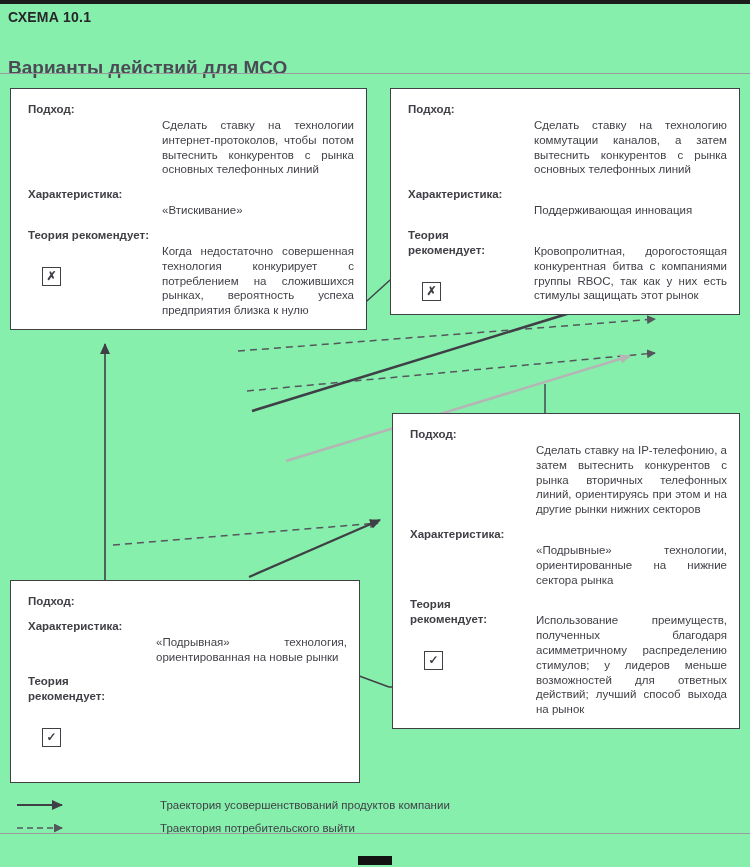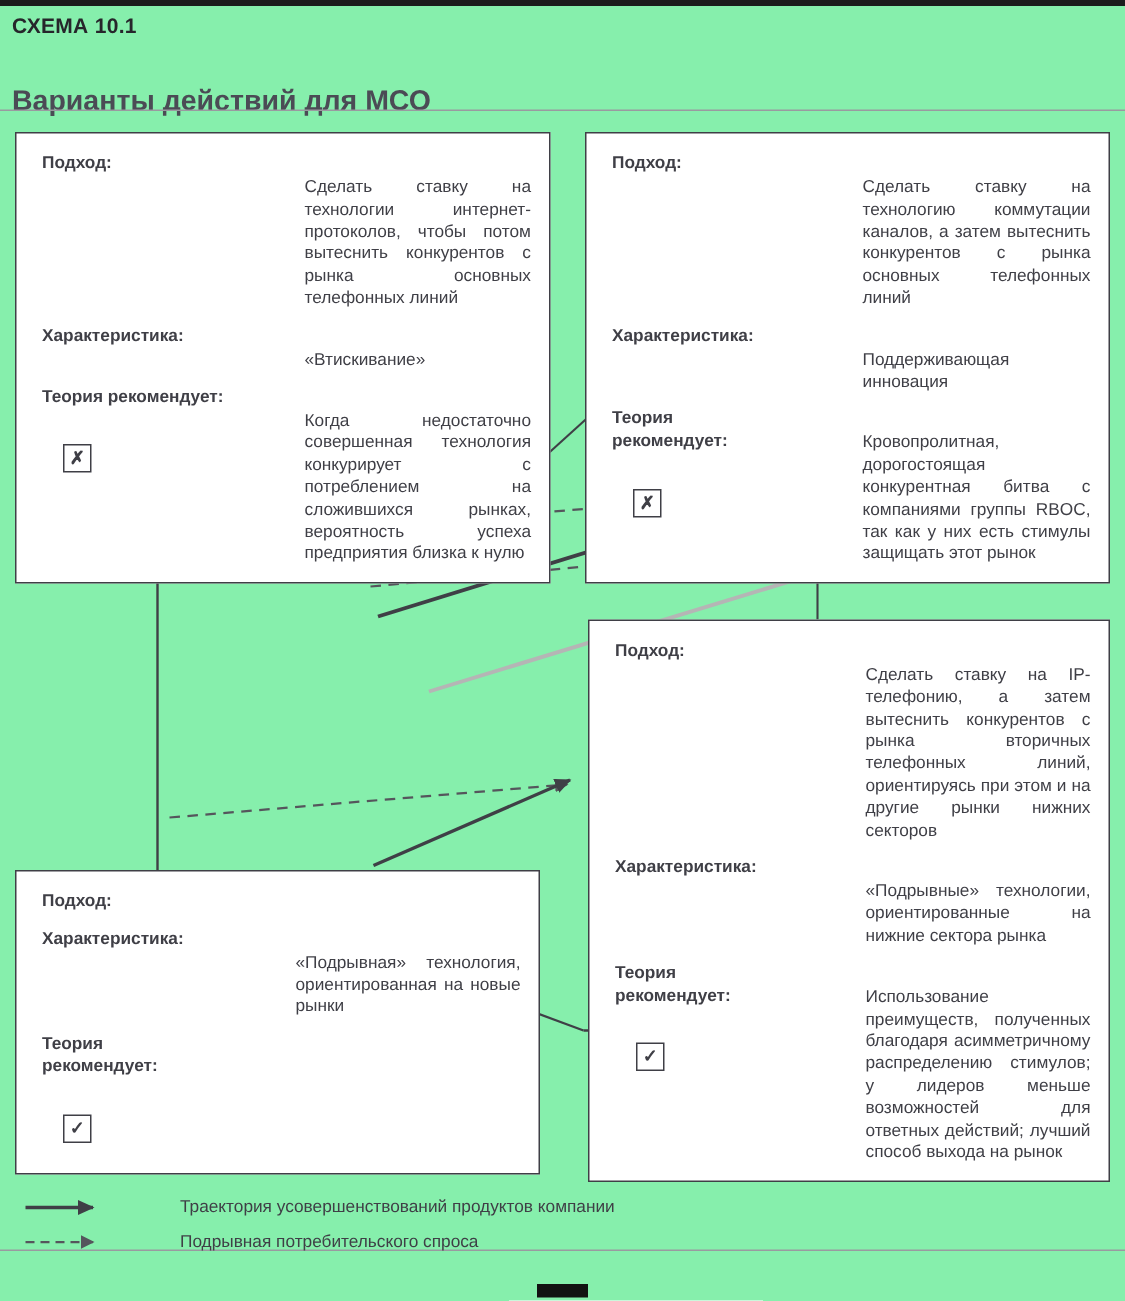--- a/index.html
+++ b/index.html
@@ -12,36 +12,36 @@
   .page-title { position:absolute; left:8px; top:33px; font-size:19px; font-weight:bold; color:#4b4b55;margin-top:24px; }
   .title-rule { position:absolute; left:0; top:73px; width:750px; height:1px; background:#9a9aa0; }
 
   .diagram-svg { position:absolute; left:0; top:0; z-index:1; }
 
   .box {
     position:absolute; z-index:2; background:#ffffff;
     border:1.5px solid #3f3f46; box-sizing:border-box;
     padding:13px 12px 11px 17px; font-size:11.5px; line-height:14.8px;
   }
-  .row { display:flex; margin-bottom:10px;gap:41px; }
+  .row { display:flex; margin-bottom:10px; }
   .row:last-child { margin-bottom:0; }
   .lbl { flex:0 0 auto; font-weight:bold; padding-right:8px; box-sizing:border-box; }
   .val { flex:1; text-align:justify;margin-top:16px; }
   .verdict {
     display:flex; width:17px; height:17px; border:1.5px solid #3f3f46;
     align-items:center; justify-content:center;
     font-size:12px; font-weight:bold; margin:24px 0 0 14px; color:#3f3f46;
   }
   .box-tl { left:10px;  top:88px;  width:357px; min-height:198px; } .box-tl .lbl { width:134px; }
   .box-tr { left:390px; top:88px;  width:350px; min-height:184px; } .box-tr .lbl { width:126px; }
   .box-mr { left:392px; top:413px; width:348px; min-height:255px; } .box-mr .lbl { width:126px; }
   .box-bl { left:10px;  top:580px; width:350px; min-height:203px; } .box-bl .lbl { width:128px; }
 
   .legend { position:absolute; left:16px; top:794px; z-index:2; font-size:11.5px; color:#3f3f46; }
-  .legend-row { display:flex; align-items:center; height:21px; margin-bottom:2px; }
+  .legend-row { display:flex; align-items:center; height:21px; margin-bottom:2px;gap:40px; }
   .legend-row svg { margin-right:46px; flex:0 0 auto; }
 
   .footer-rule { position:absolute; left:0; top:833px; width:750px; height:1px; background:#9a9aa0; }
   .footer-mark { position:absolute; left:358px; top:856px; width:34px; height:9px; background:#121212; }
 </style>
 </head>
 <body>
 
 <div class="page">
 
@@ -154,20 +154,20 @@
     <div class="legend-row">
       <svg width="58" height="12" viewBox="0 0 58 12">
         <line x1="1" y1="6" x2="46" y2="6" stroke="#3f3f46" stroke-width="2.2" marker-end="url(#mDark)"></line>
       </svg>
       <span>Траектория усовершенствований продуктов компании</span>
     </div>
     <div class="legend-row">
       <svg width="58" height="12" viewBox="0 0 58 12">
         <line x1="1" y1="6" x2="46" y2="6" stroke="#55555c" stroke-width="1.5" stroke-dasharray="6 4" marker-end="url(#mDash)"></line>
       </svg>
-      <span>Подрывная потребительского спроса</span>
+      <span>Траектория потребительского выйти</span>
     </div>
   </div>
 
   <div class="footer-rule"></div>
   <div class="footer-mark"></div>
 
 </div>
 
 </body></html>

